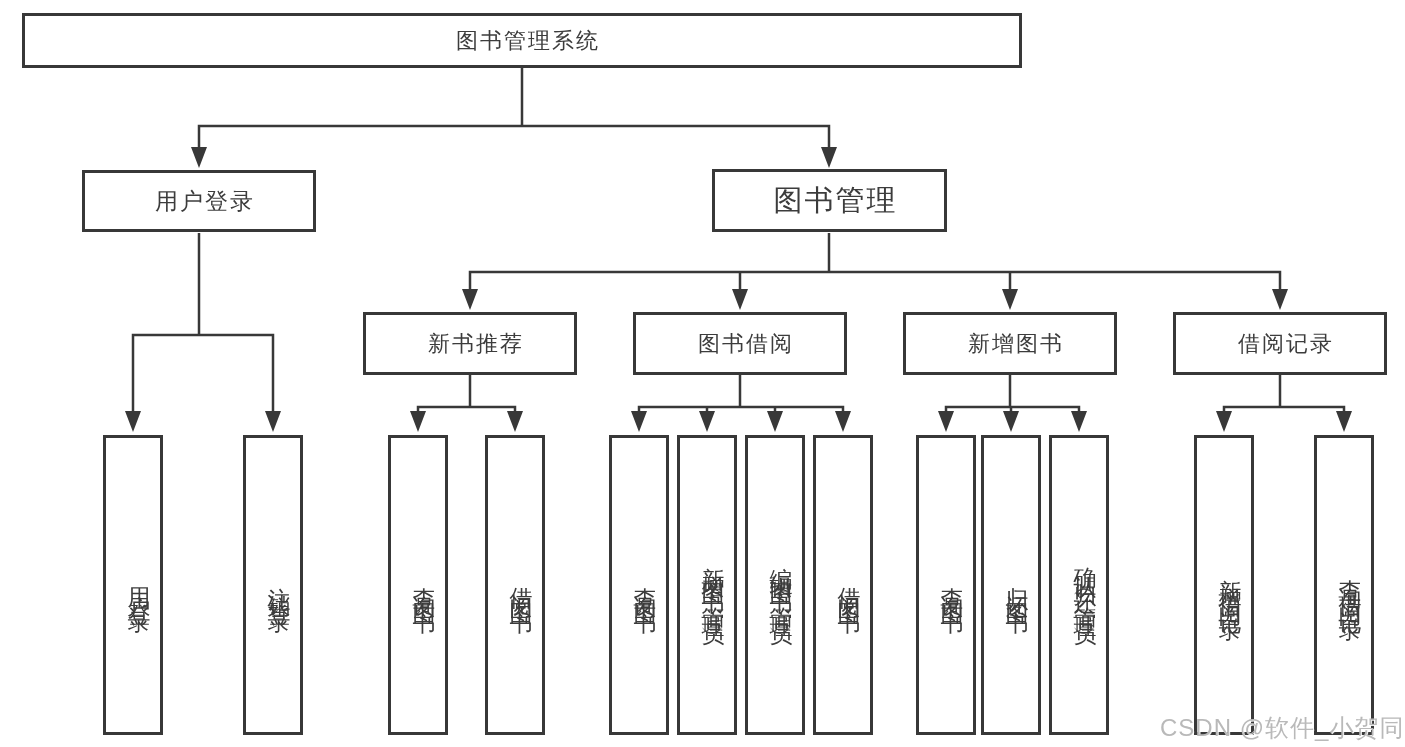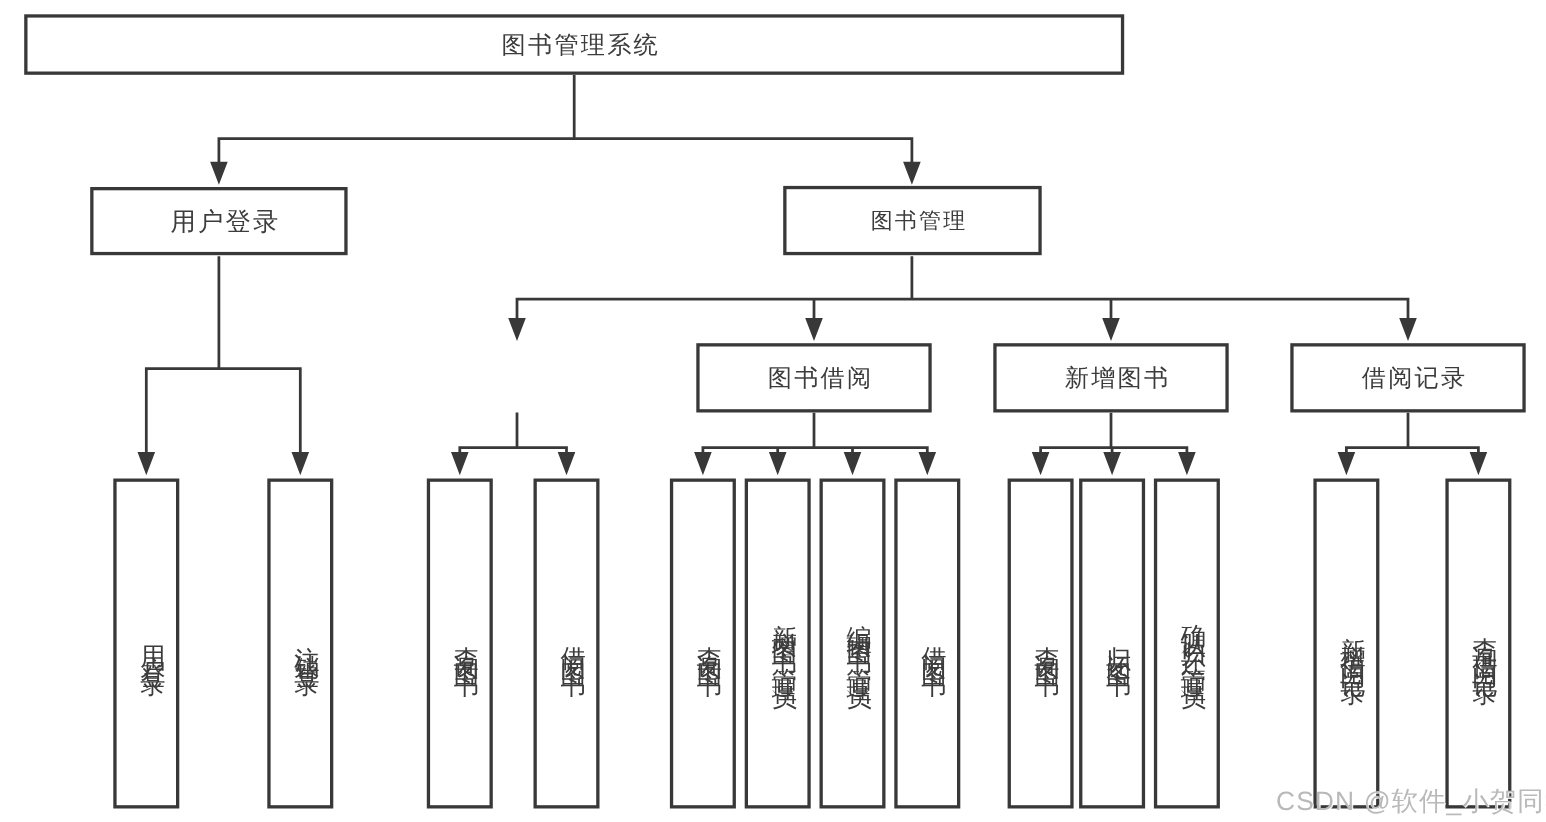--- a/index.html
+++ b/index.html
@@ -32,21 +32,21 @@
     align-items: center;
     justify-content: center;
     padding-left: 12px;
   }
   .hbox {
     font-size: 22px;
     letter-spacing: 2px;
   }
   .root-box   { left: 22px;  top: 13px;  width: 1000px; height: 55px; }
   .lvl2-a     { left: 82px;  top: 170px; width: 234px;  height: 62px; font-size: 23px; }
-  .lvl2-b     { left: 712px; top: 169px; width: 235px;  height: 63px; font-size: 20px; }
+  .lvl2-b     { left: 712px; top: 169px; width: 235px;  height: 63px; font-size: 29px; }
   .mid        { top: 312px;  width: 214px; height: 63px; }
   .mid-1 { left: 363px; }
   .mid-2 { left: 633px; font-family: Liberation Mono, monospace; }
   .mid-3 { left: 903px; }
   .mid-4 { left: 1173px; }
   .leaf {
     top: 435px;
     width: 60px;
     height: 300px;
   }
@@ -126,20 +126,23 @@
     <span>图书管理系统</span>
   </div>
 
   <div class="node hbox lvl2-a">
     <span>用户登录</span>
   </div>
   <div class="node hbox lvl2-b">
     <span>图书管理</span>
   </div>
 
+  <div class="node hbox mid mid-1">
+    <span>新书推荐</span>
+  </div>
   <div class="node hbox mid mid-2">
     <span>图书借阅</span>
   </div>
   <div class="node hbox mid mid-3">
     <span>新增图书</span>
   </div>
   <div class="node hbox mid mid-4">
     <span>借阅记录</span>
   </div>
 

